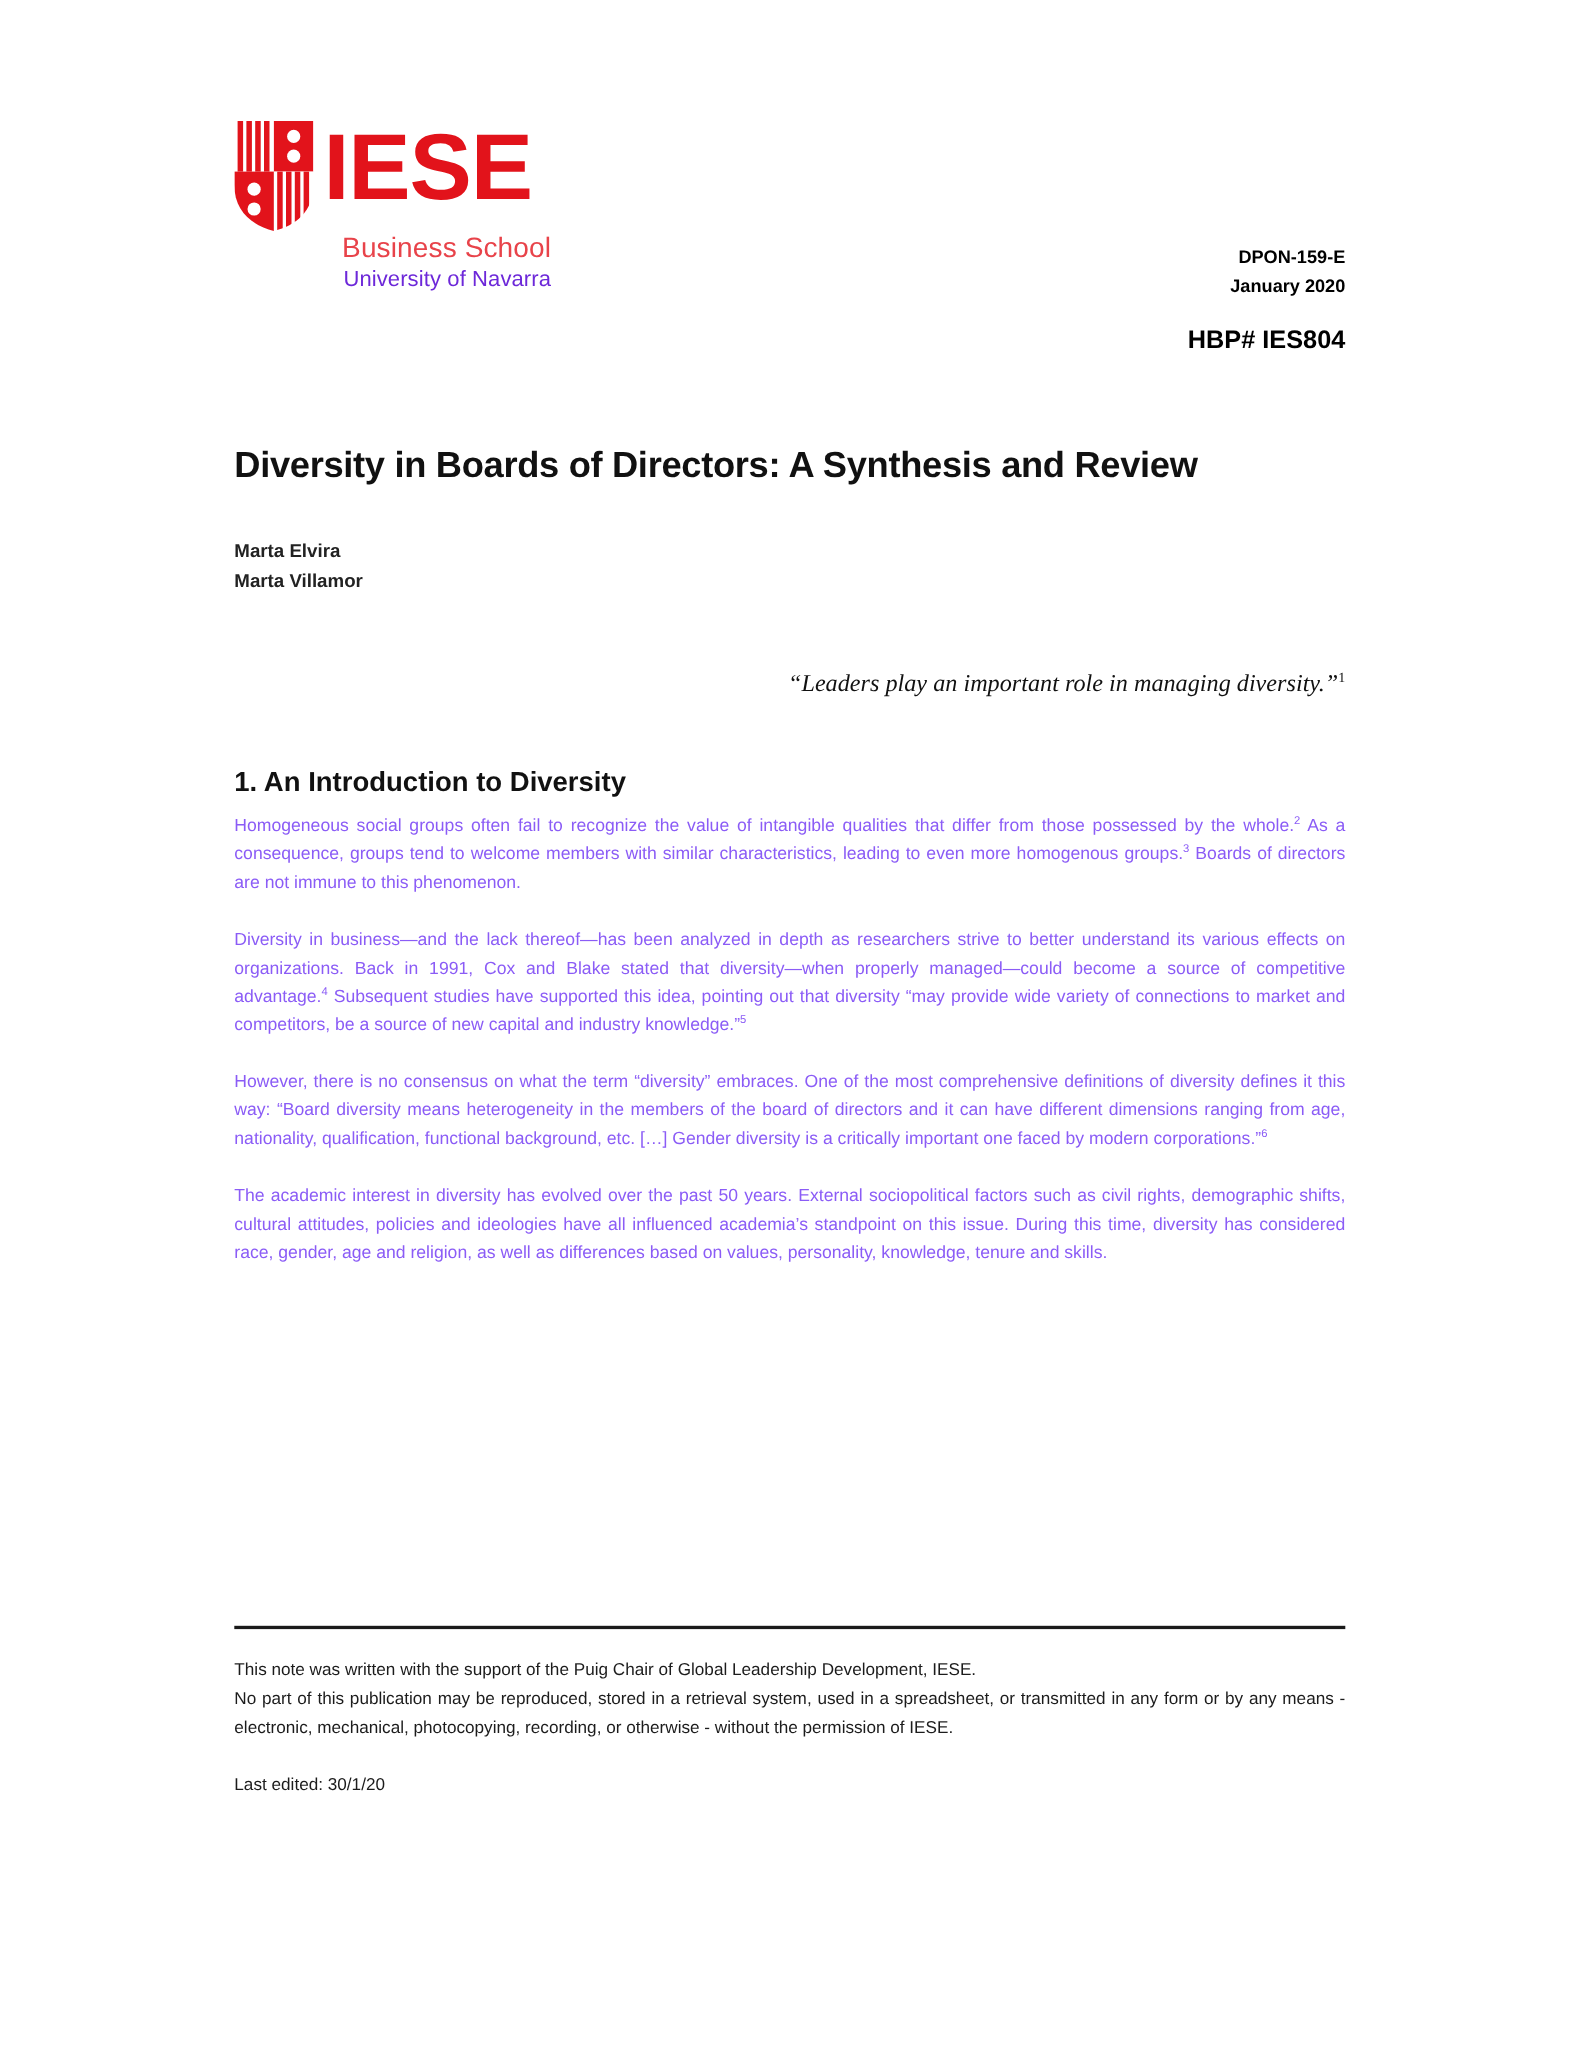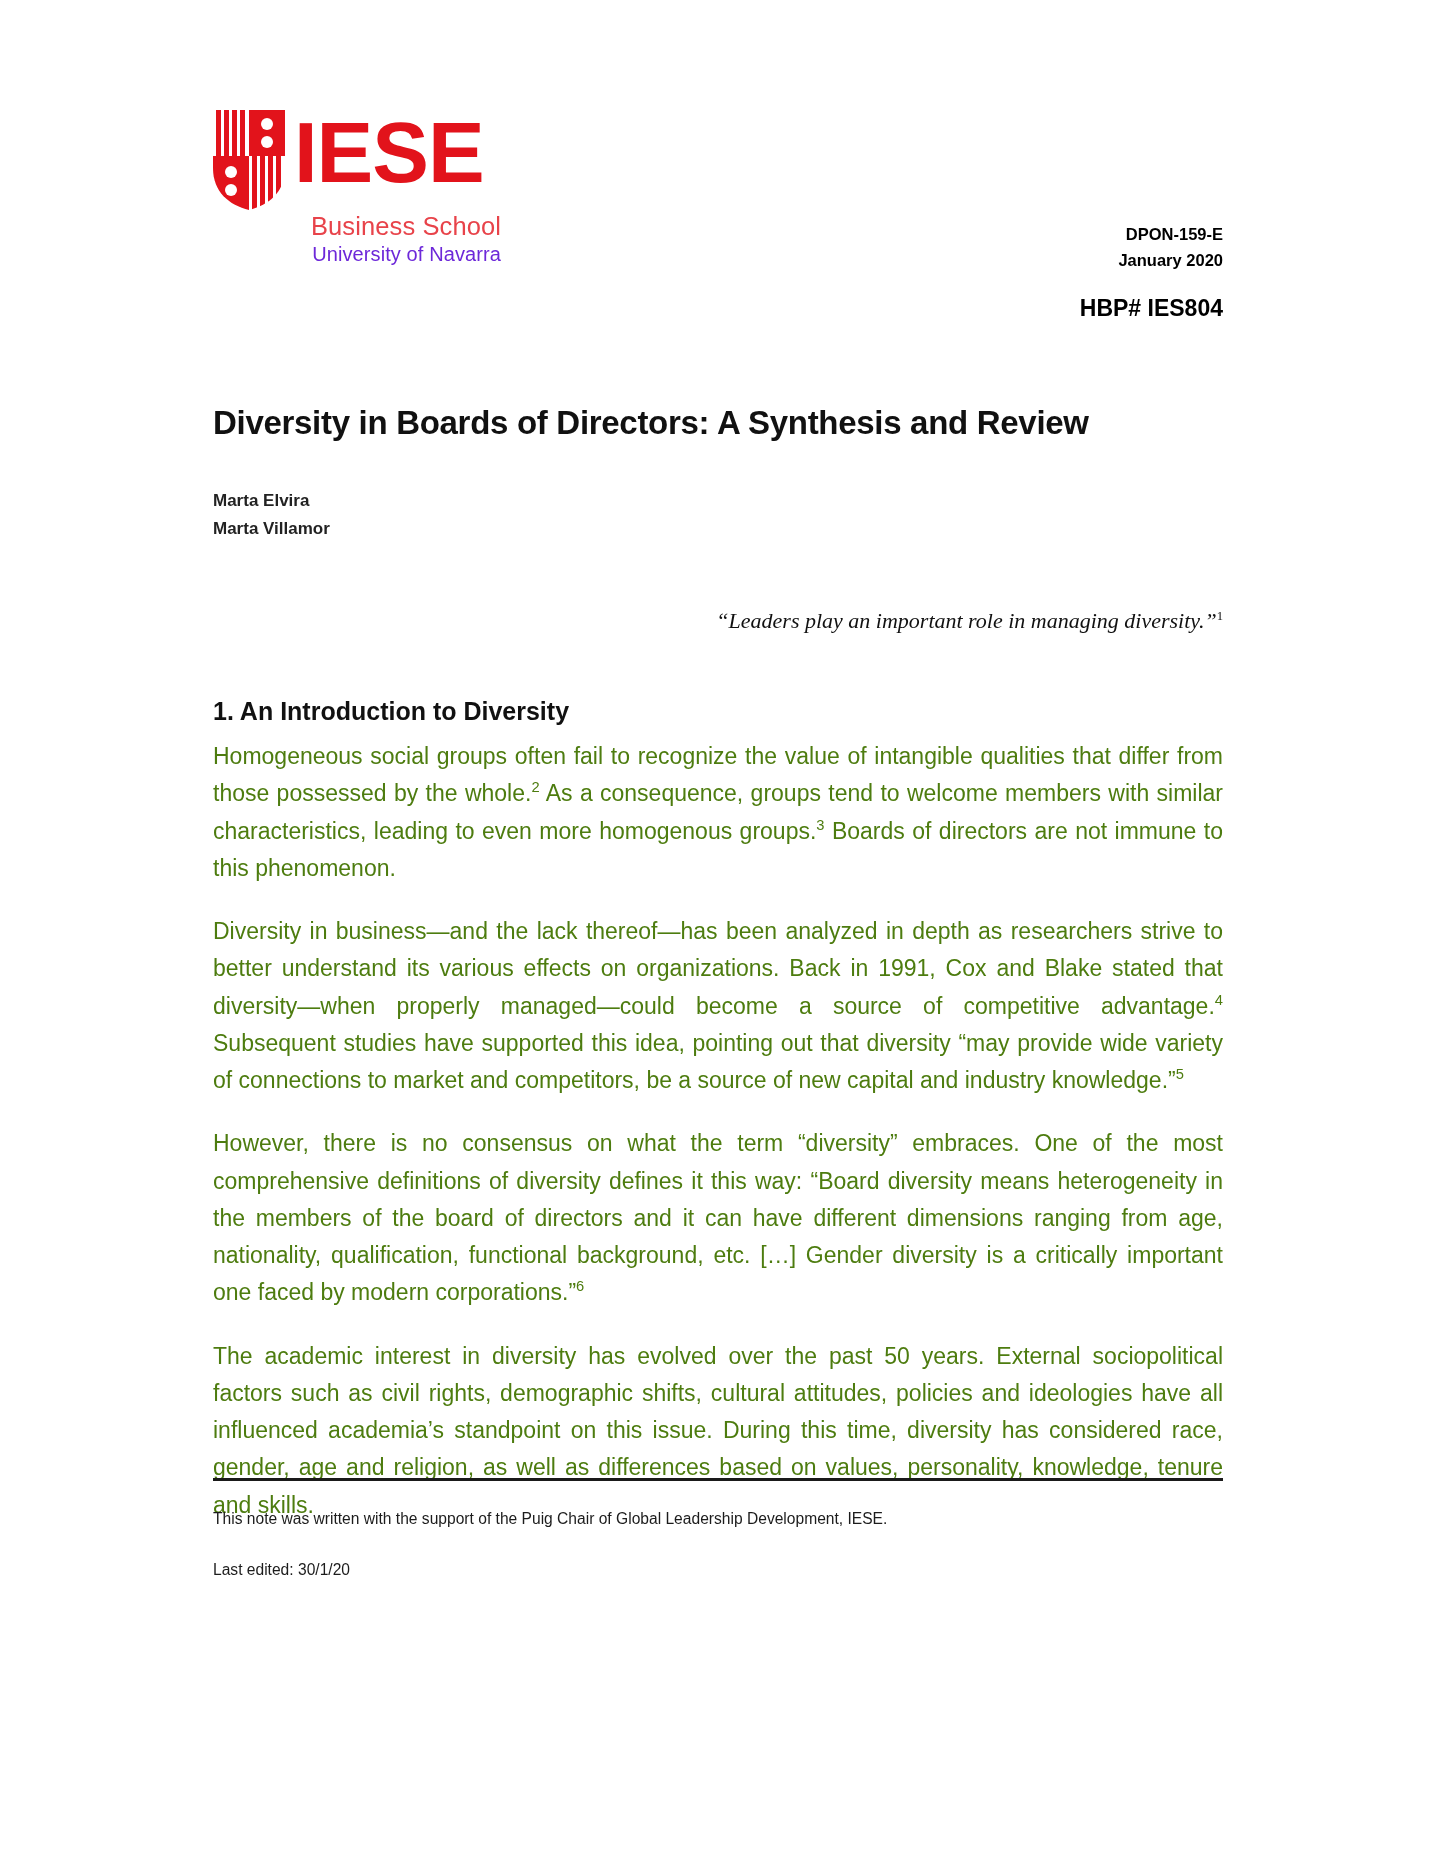--- a/index.html
+++ b/index.html
@@ -151,24 +151,24 @@
 
   
   .body-wrap {
     position: absolute;
     left: 0px;
     top: 738px;
     width: 1010px;
   }
   p.para {
     margin: 0 0 26px 0;
-    font-size: 23px;
+    font-size: 16px;
     line-height: 1.62;
     text-align: justify;
-    color: #4d7c0f;
+    color: #8b5cf6;
     hyphens: none;
   }
   p.para:last-child { margin-bottom: 0; }
   p.para sup {
     font-size: 0.64em;
     vertical-align: super;
     line-height: 0;
   }
 
   
@@ -260,17 +260,18 @@
     <div class="body-wrap">
       <p class="para">Homogeneous social groups often fail to recognize the value of intangible qualities that differ from those possessed by the whole.<sup>2</sup> As a consequence, groups tend to welcome members with similar characteristics, leading to even more homogenous groups.<sup>3</sup> Boards of directors are not immune to this phenomenon.</p>
       <p class="para">Diversity in business—and the lack thereof—has been analyzed in depth as researchers strive to better understand its various effects on organizations. Back in 1991, Cox and Blake stated that diversity—when properly managed—could become a source of competitive advantage.<sup>4</sup> Subsequent studies have supported this idea, pointing out that diversity “may provide wide variety of connections to market and competitors, be a source of new capital and industry knowledge.”<sup>5</sup></p>
       <p class="para">However, there is no consensus on what the term “diversity” embraces. One of the most comprehensive definitions of diversity defines it this way: “Board diversity means heterogeneity in the members of the board of directors and it can have different dimensions ranging from age, nationality, qualification, functional background, etc. […] Gender diversity is a critically important one faced by modern corporations.”<sup>6</sup></p>
       <p class="para">The academic interest in diversity has evolved over the past 50 years. External sociopolitical factors such as civil rights, demographic shifts, cultural attitudes, policies and ideologies have all influenced academia’s standpoint on this issue. During this time, diversity has considered race, gender, age and religion, as well as differences based on values, personality, knowledge, tenure and skills.</p>
     </div>
 
     <div class="footer-rule"></div>
     <div class="footer">
       <p>This note was written with the support of the Puig Chair of Global Leadership Development, IESE.</p>
+      <p class="just">No part of this publication may be reproduced, stored in a retrieval system, used in a spreadsheet, or transmitted in any form or by any means - electronic, mechanical, photocopying, recording, or otherwise - without the permission of IESE.</p>
       <p class="gap">Last edited: 30/1/20</p>
     </div>
 
   </div>
 </div>
 
 </body></html>

